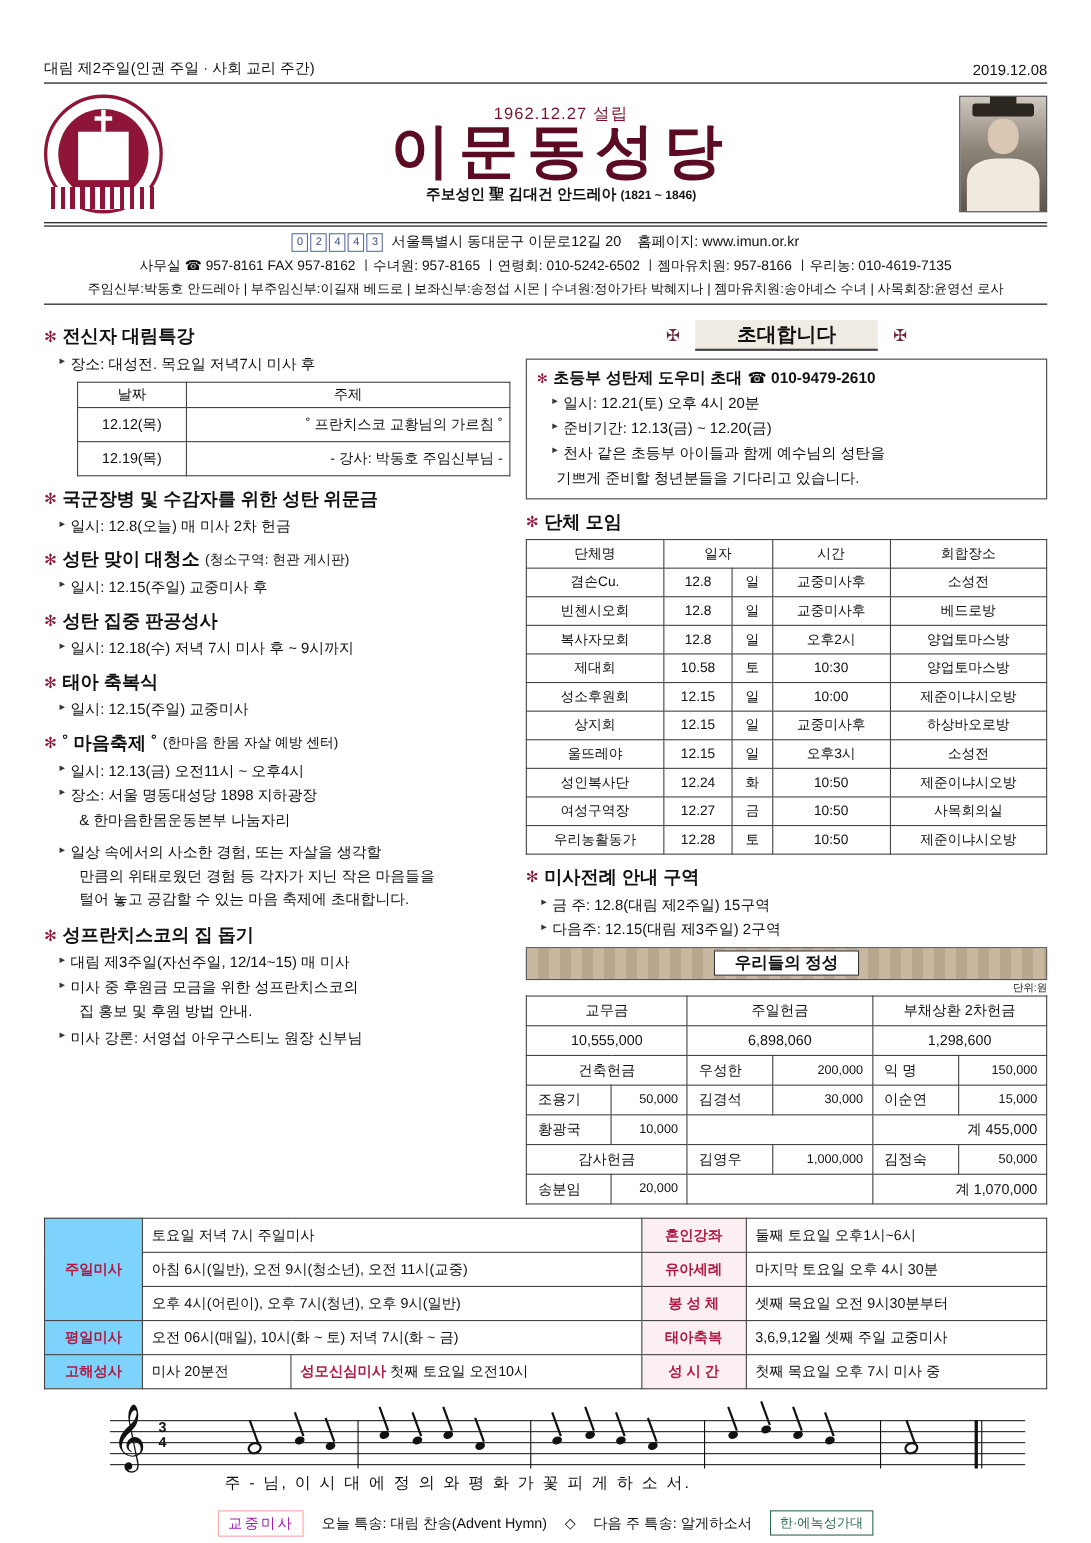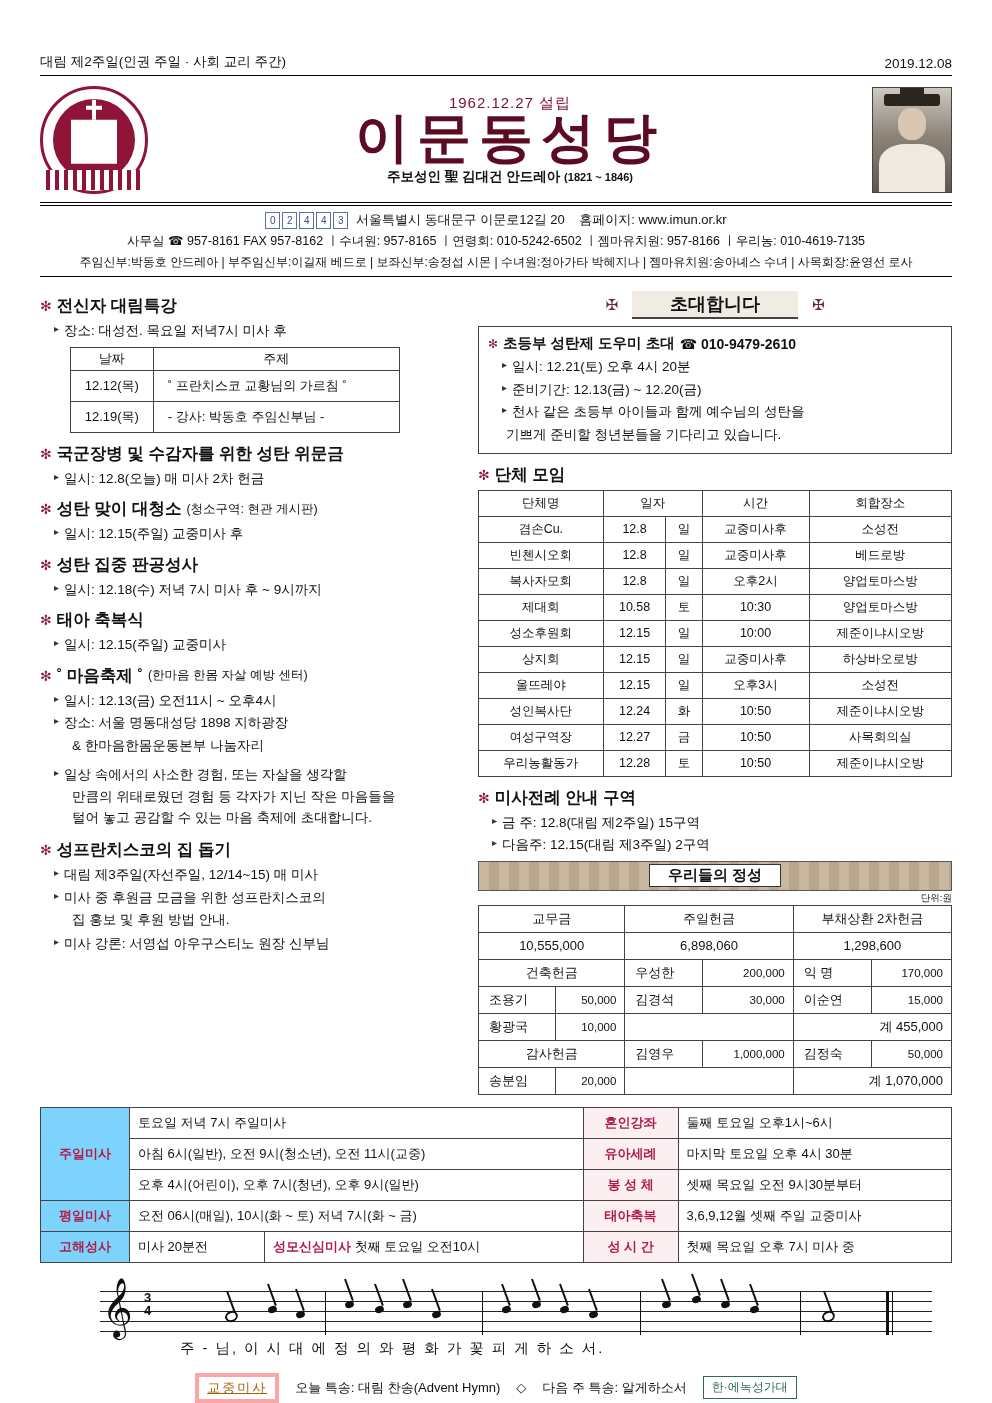--- a/index.html
+++ b/index.html
@@ -63,23 +63,23 @@
   h2.sec .sub{font-size:12.5px;font-weight:normal;}
   .bullet{font-size:13.5px;margin:3px 0 3px 14px;display:flex;gap:5px;line-height:1.45;}
   .bullet .tri{color:#333;font-size:10px;line-height:1.6;}
   .bullet .txt{flex:1;}
   .indent{margin-left:32px;font-size:13.5px;line-height:1.55;}
 
   table.grid{border-collapse:collapse;font-size:13px;}
   table.grid th,table.grid td{border:1px solid #444;padding:2px 6px;text-align:center;}
   table.grid th{font-weight:normal;}
 
-  .lecture{margin:6px 0 0 30px;width:330px;}
+  .lecture{margin:6px 0 0 30px;width:394px;}
   .lecture td{height:26px;}
-  .lecture .topic{text-align:left;padding-left:14px;}
+  .lecture .topic{text-align:right;padding-left:14px;}
 
   
   .invite-head{display:flex;align-items:center;justify-content:center;gap:14px;margin-top:6px;}
   .invite-head .cross{color:#6b2740;font-size:15px;}
   .invite-title{background:#f0ece4;border-bottom:2px solid #444;font-size:18px;font-weight:bold;padding:1px 38px;}
   .box{border:1px solid #444;padding:7px 9px;margin-top:7px;}
   .box h3{font-size:14.5px;font-weight:bold;margin:0 0 4px 0;display:flex;gap:5px;align-items:center;}
   .box h3 .mark{color:#8e1537;font-size:12px;}
 
   .tbl-group{width:100%;margin-top:4px;}
@@ -99,30 +99,30 @@
   .schedule{margin:12px 0 0 0;width:912px;border-collapse:collapse;font-size:13px;}
   .schedule td{border:1px solid #444;padding:3px 8px;height:24px;}
   .schedule .hdr{background:#7dd3fc;color:#b01b46;font-weight:bold;text-align:center;width:72px;}
   .schedule .hdr2{background:#fbeff2;color:#b01b46;font-weight:bold;text-align:center;width:78px;}
   .pink{color:#b01b46;font-weight:bold;}
 
   
   .music{margin-top:14px;height:90px;position:relative;width:912px;}
   .staff5{position:absolute;left:60px;right:20px;top:14px;height:44px;}
   .staff5 .line{position:absolute;left:0;right:0;height:1px;background:#222;}
-  .lyrics{position:absolute;left:140px;top:62px;font-size:14.5px;letter-spacing:2px;}
+  .lyrics{position:absolute;left:164px;top:62px;font-size:14.5px;letter-spacing:2px;}
   .clef{position:absolute;left:62px;top:4px;font-size:52px;line-height:1;}
   .timesig{position:absolute;left:104px;top:14px;font-size:13px;font-weight:bold;text-align:center;line-height:1.05;}
   .note{position:absolute;width:9px;height:7px;background:#111;border-radius:50%;transform:rotate(-20deg);}
   .note .stem{position:absolute;right:-1px;top:-22px;width:1.6px;height:23px;background:#111;}
   .note.hollow{background:#fff;border:2px solid #111;}
   .barline{position:absolute;width:1px;background:#111;top:14px;height:44px;}
 
   .footbar{display:flex;align-items:center;justify-content:center;gap:16px;margin-top:6px;font-size:13px;}
-  .stamp{border:4px solid #fca5a5;color:#a16207;padding:2px 8px;font-size:13px;letter-spacing:2px;text-decoration:underline;}
+  .stamp{border:1px solid #fca5a5;color:#a21caf;padding:2px 8px;font-size:13px;letter-spacing:2px;}
   .stamp2{border:1px solid #2e6b4f;color:#2e6b4f;padding:2px 8px;font-size:12px;}
 </style>
 </head>
 <body>
 
 <div class="page">
 
   <div class="topline">
     <div class="left">대림 제2주일(인권 주일 · 사회 교리 주간)</div>
     <div class="right">2019.12.08</div>
@@ -418,21 +418,21 @@
         <tr>
           <td colspan="2">10,555,000</td>
           <td colspan="2">6,898,060</td>
           <td colspan="2">1,298,600</td>
         </tr>
         <tr>
           <td colspan="2">건축헌금</td>
           <td class="nm">우성한</td>
           <td class="num small">200,000</td>
           <td class="nm">익  명</td>
-          <td class="num small">170,000</td>
+          <td class="num small">150,000</td>
         </tr>
         <tr>
           <td class="nm">조용기</td>
           <td class="num small">50,000</td>
           <td class="nm">김경석</td>
           <td class="num small">30,000</td>
           <td class="nm">이순연</td>
           <td class="num small">15,000</td>
         </tr>
         <tr>

